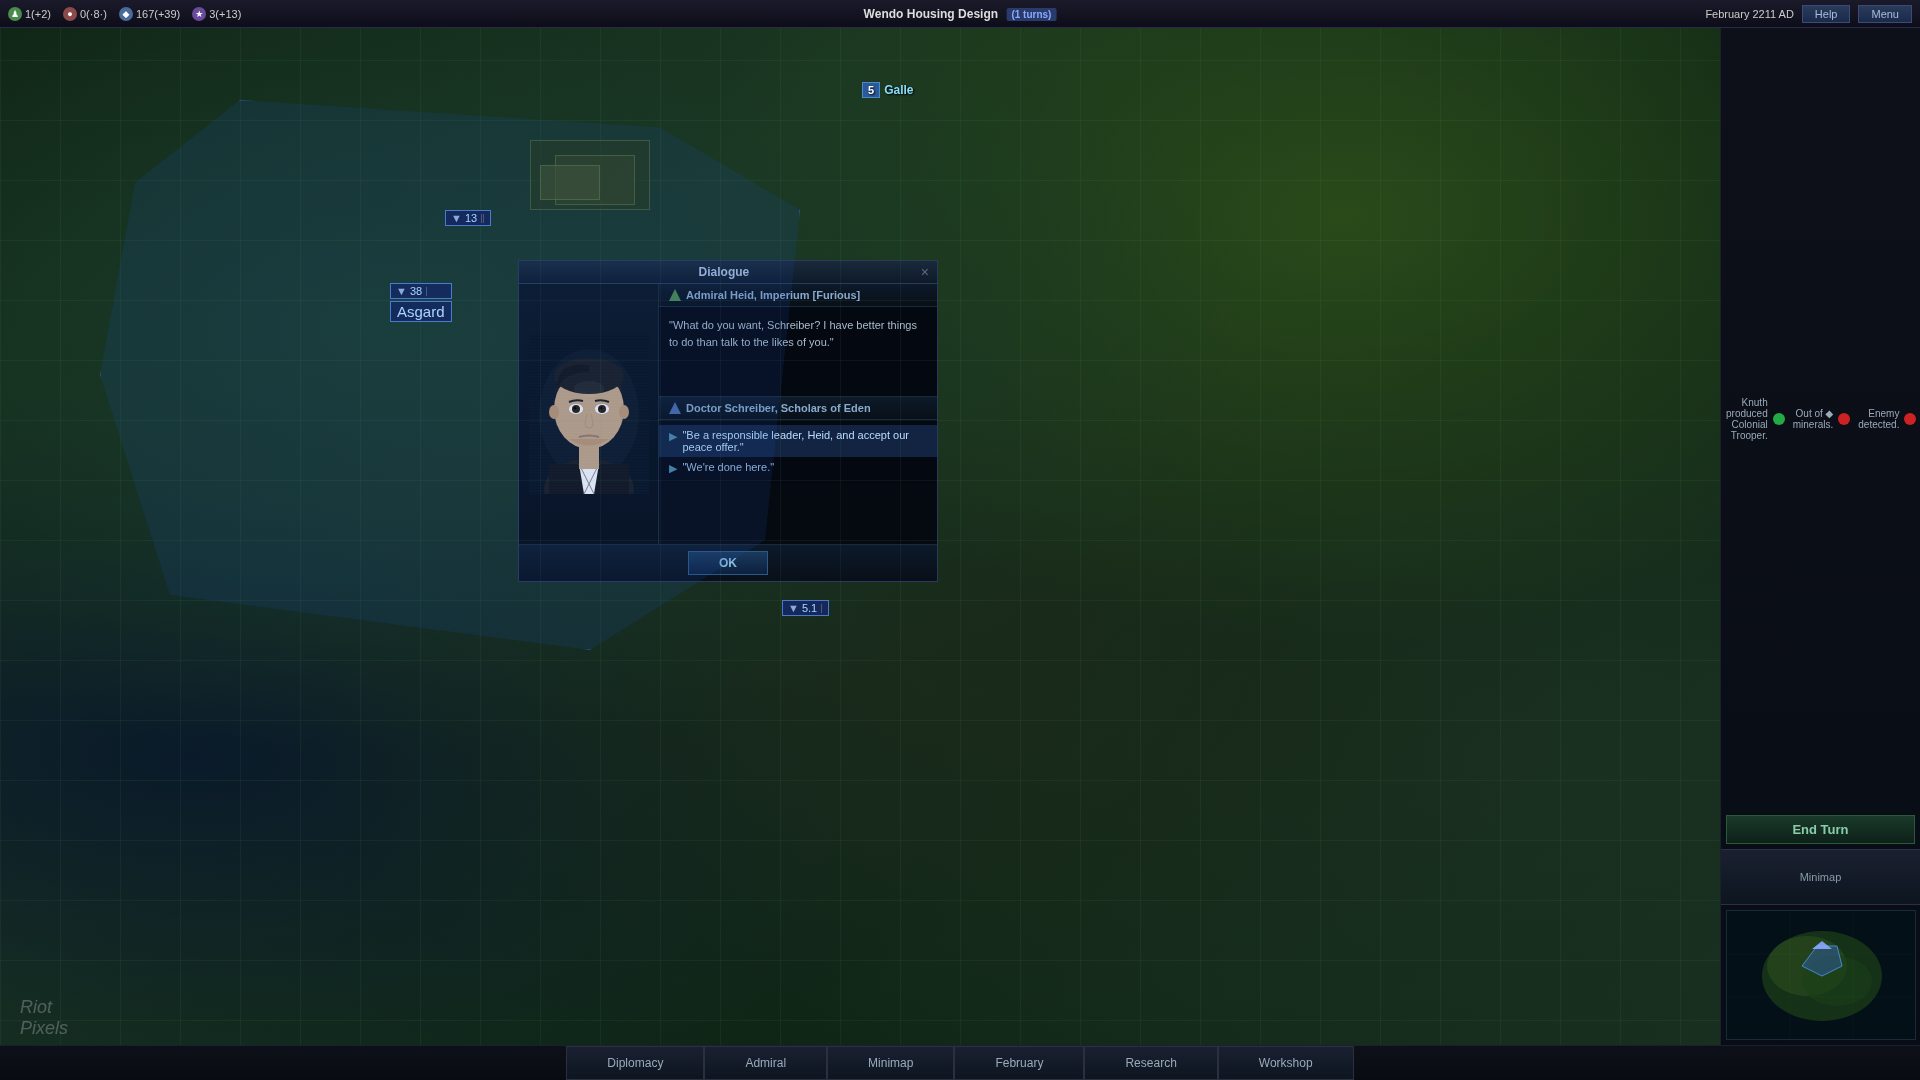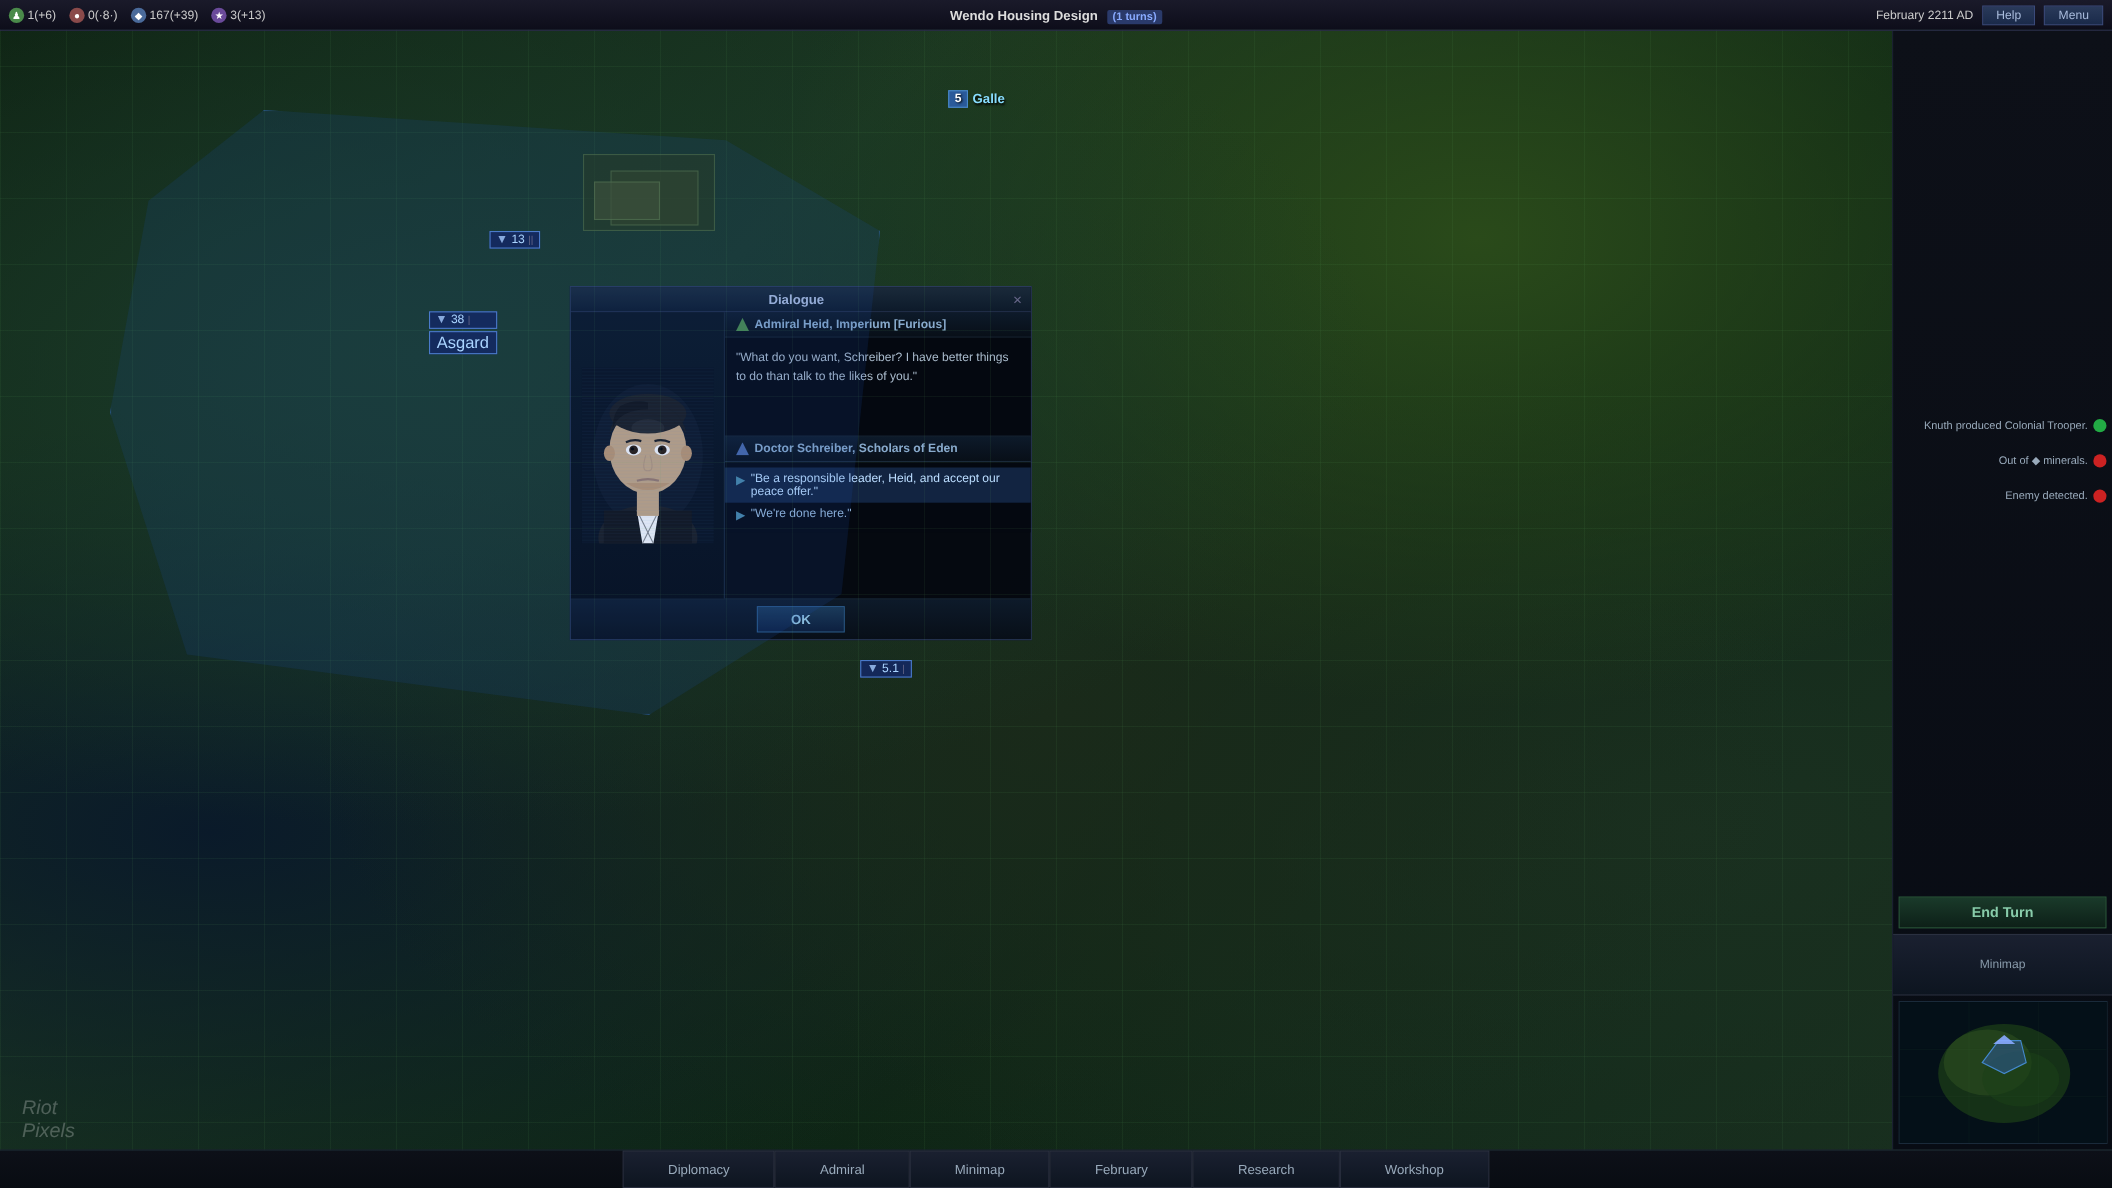--- a/index.html
+++ b/index.html
@@ -329,23 +329,23 @@
       border-left: 1px solid #1a2030;
       z-index: 10;
       display: flex;
       flex-direction: column;
     }
 
     #notifications-area {
       flex: 1;
       padding: 5px;
       display: flex;
-      flex-direction: column;
-      justify-content: center;
-      gap: 20px;
+      flex-direction: row;
+      justify-content: space-between;
+      gap: 8px;
     }
 
     .notification {
       display: flex;
       align-items: center;
       justify-content: flex-end;
       gap: 5px;
       color: #99aabb;
       font-size: 10px;
       text-align: right;
@@ -473,21 +473,21 @@
 <div class="unit-badge" style="position:absolute;left:782px;top:600px;z-index:5;">
   <span style="color:#88aadd;">▼</span>
   <span>5.1</span>
   <span style="font-size:9px;color:#668;">|</span>
 </div>
 
 <div id="top-bar">
   <div id="top-bar-left">
     <div class="resource-item">
       <span class="resource-icon pop">♟</span>
-      <span>1(+6)</span>
+      <span>1(+2)</span>
     </div>
     <div class="resource-item">
       <span class="resource-icon food">●</span>
       <span>0(·8·)</span>
     </div>
     <div class="resource-item">
       <span class="resource-icon mineral">◆</span>
       <span>167(+39)</span>
     </div>
     <div class="resource-item">

